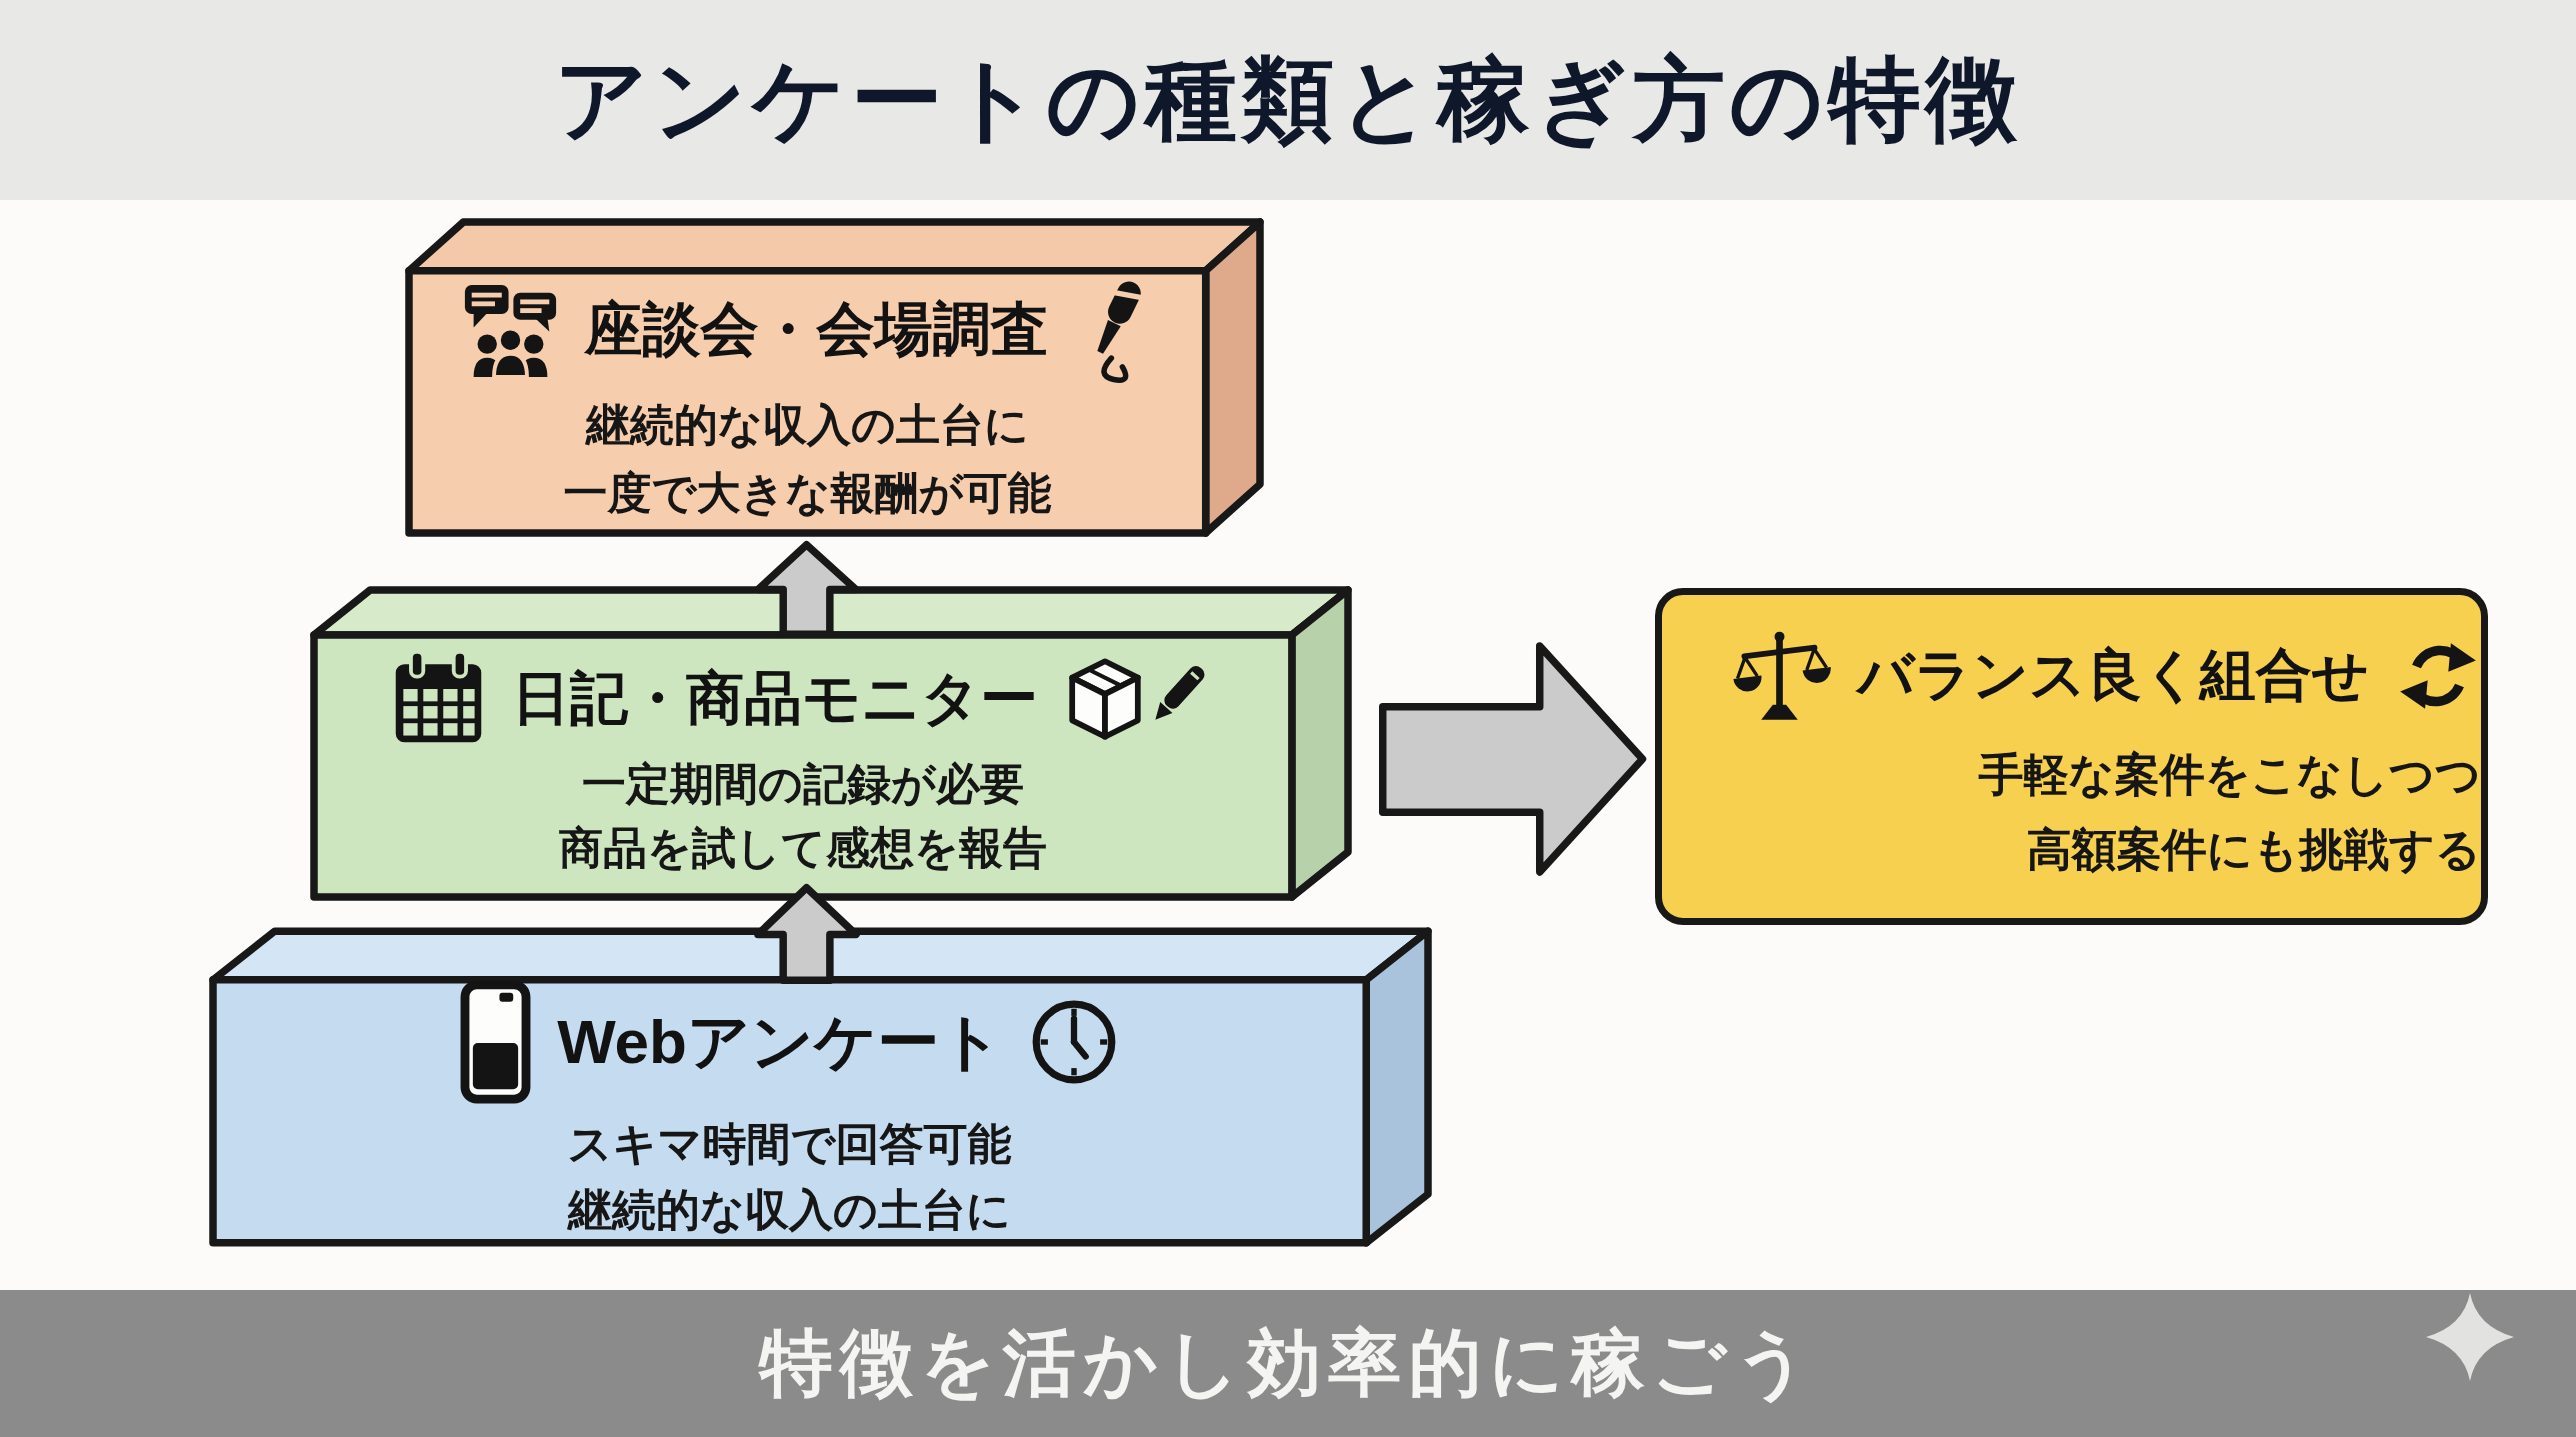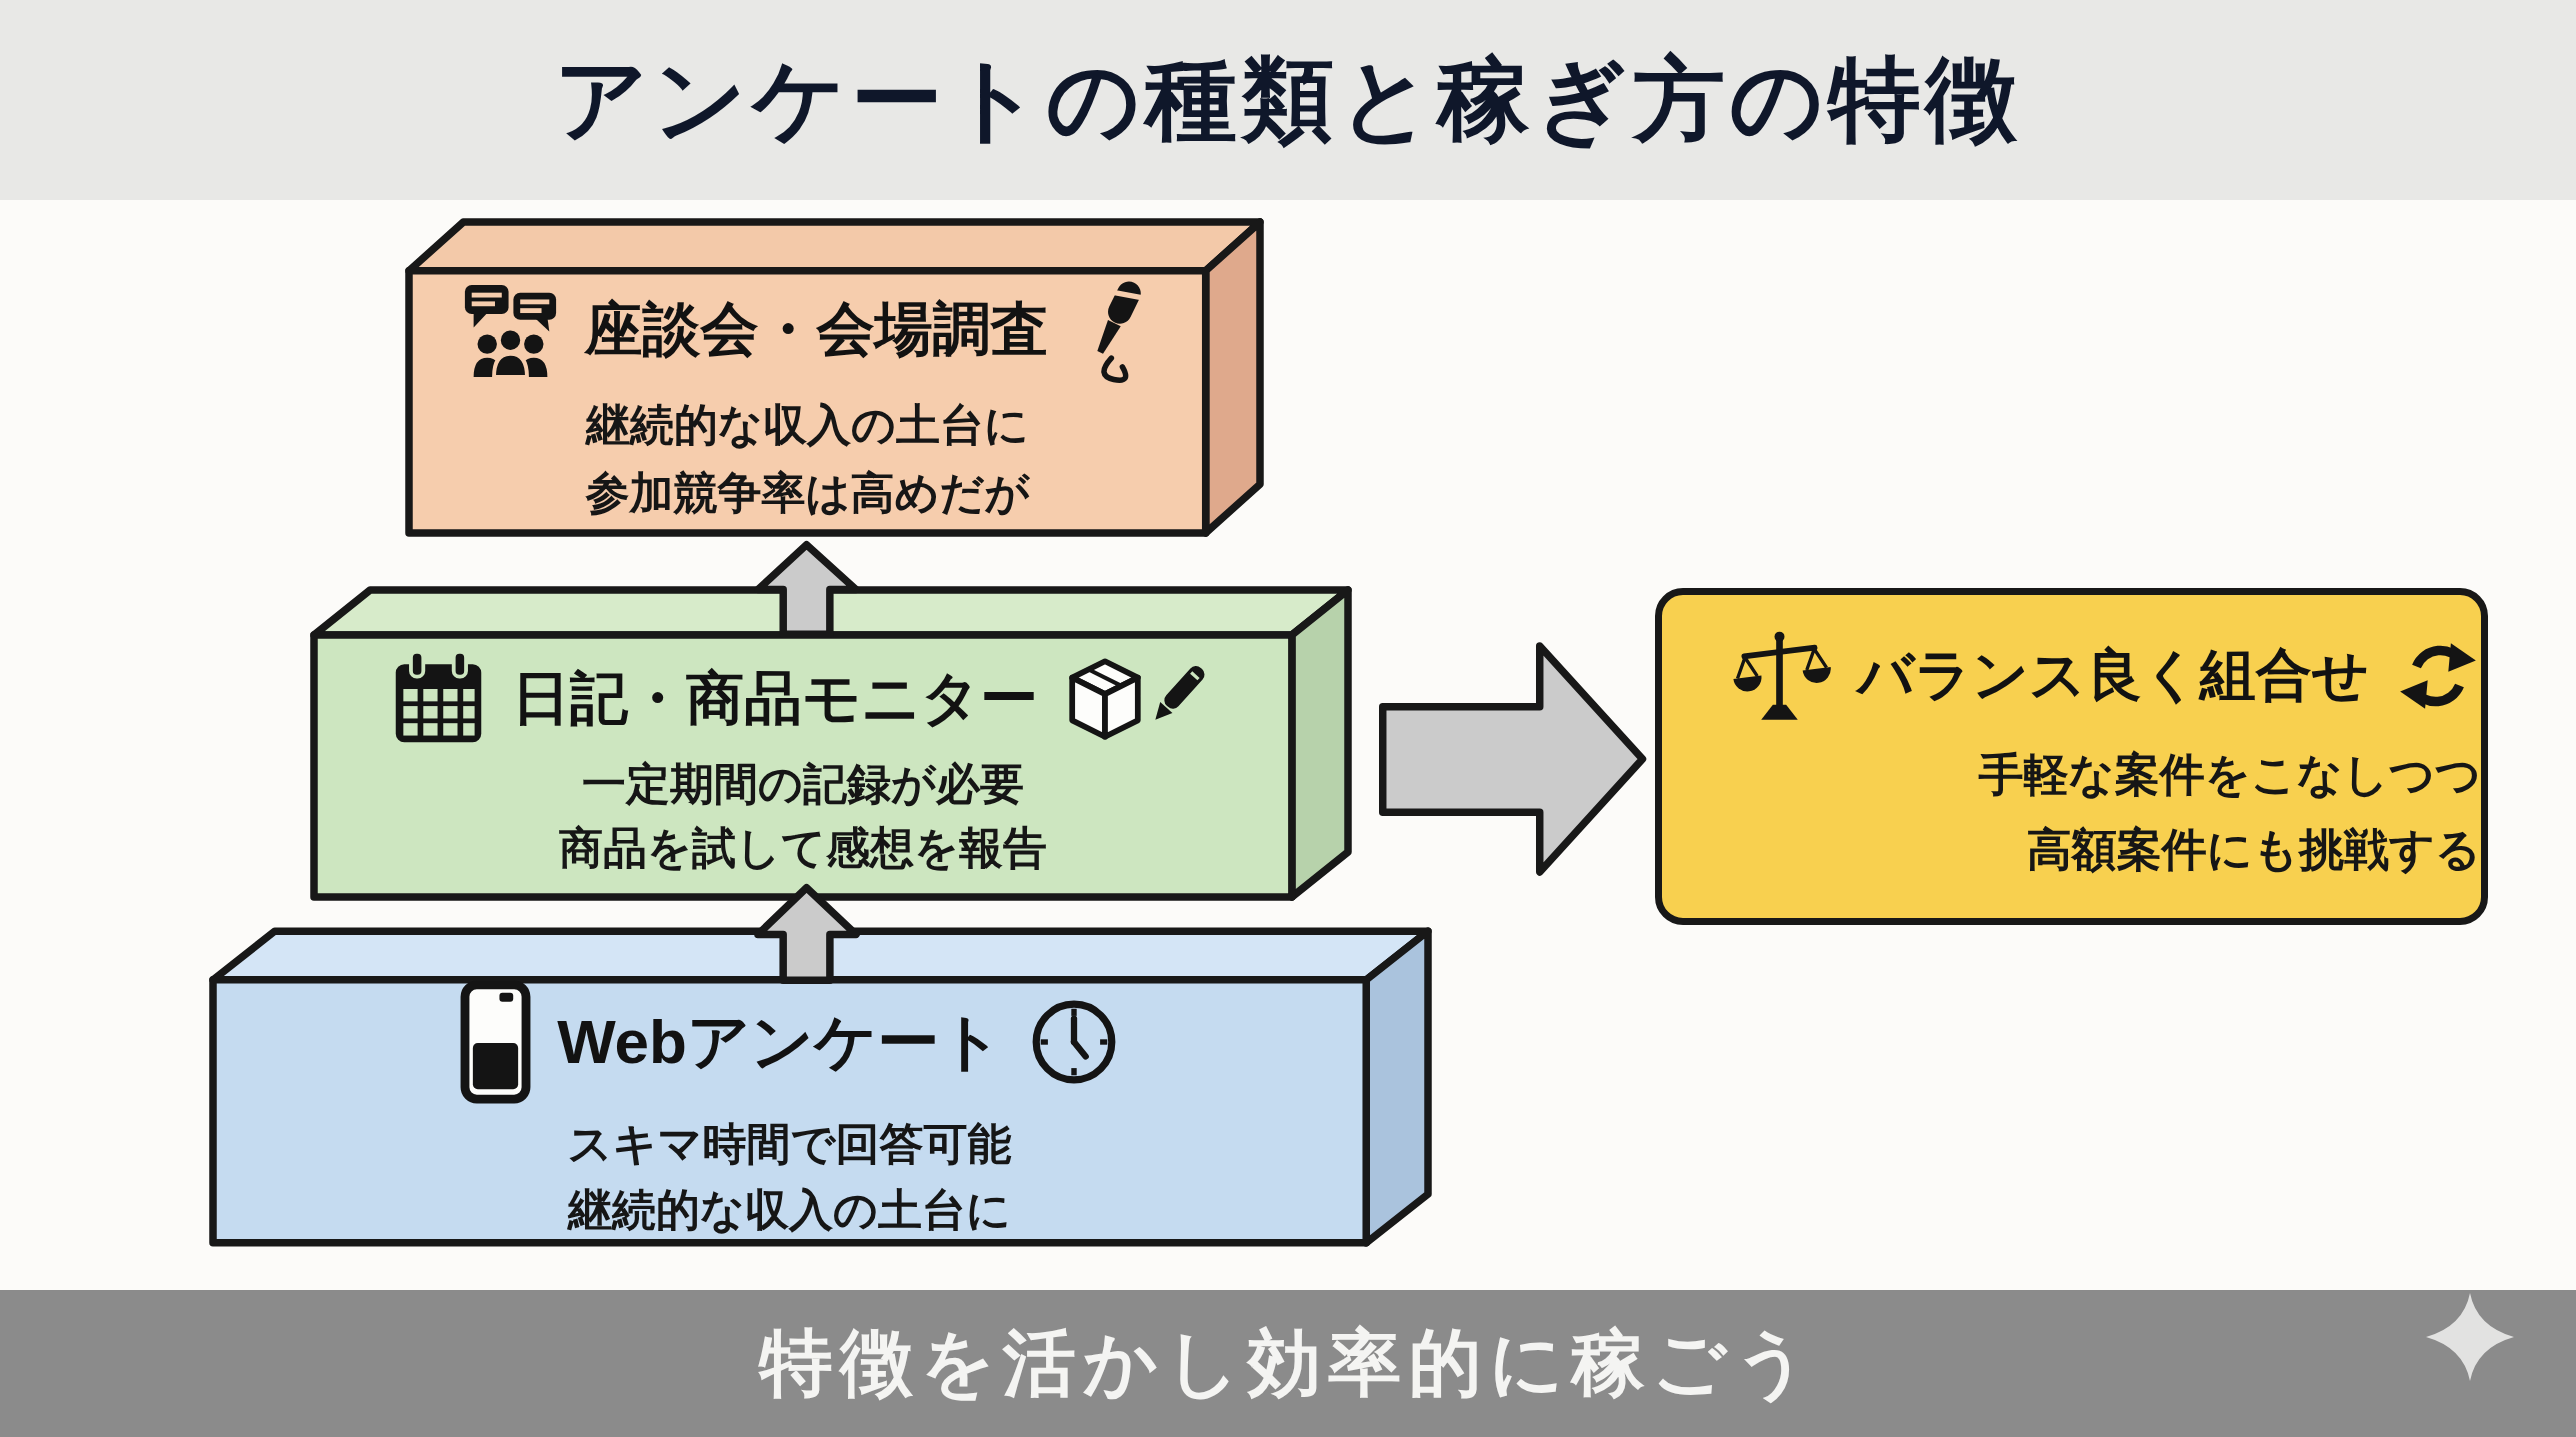--- a/index.html
+++ b/index.html
@@ -75,21 +75,21 @@
         <svg width="79" height="105" viewBox="0 0 100 132">
           <g transform="rotate(26 52 50)" fill="#141414">
             <rect x="38" y="0" width="30" height="56" rx="15"></rect>
             <line x1="33" y1="23" x2="73" y2="12" stroke="#f6cdad" stroke-width="7"></line>
             <polygon points="44,57 62,57 57,98 49,98"></polygon>
           </g>
           <path d="M46 101 Q26 123 49 128 Q72 133 60 112" fill="none" stroke="#141414" stroke-width="7" stroke-linecap="round"></path>
         </svg>
       </div>
       <div class="box-desc">継続的な収入の土台に</div>
-      <div class="box-desc" style="margin-top:-7.5px;">参加競争率は高めだが</div>
+      <div class="box-desc" style="margin-top:-7.5px;">一度で大きな報酬が可能</div>
     </div>
   </div>
 
   <div class="box3d" style="left:314px;top:635px;width:978px;height:262px;">
     <svg class="faces" width="1034" height="307" viewBox="0 0 1105 328" style="left:0;top:-45px;">
       <polygon points="60,0 1105,0 1045,48 0,48" fill="#d7ebca" stroke="#181818" stroke-width="8" stroke-linejoin="round"></polygon>
       <polygon points="1045,48 1105,0 1105,280 1045,328" fill="#b7d2ab" stroke="#181818" stroke-width="8" stroke-linejoin="round"></polygon>
       <rect x="0" y="48" width="1045" height="280" fill="#cde6c0" stroke="#181818" stroke-width="8" stroke-linejoin="round"></rect>
     </svg>
     <div class="content" style="left:0;top:0;width:978px;height:262px;gap:5px;">

